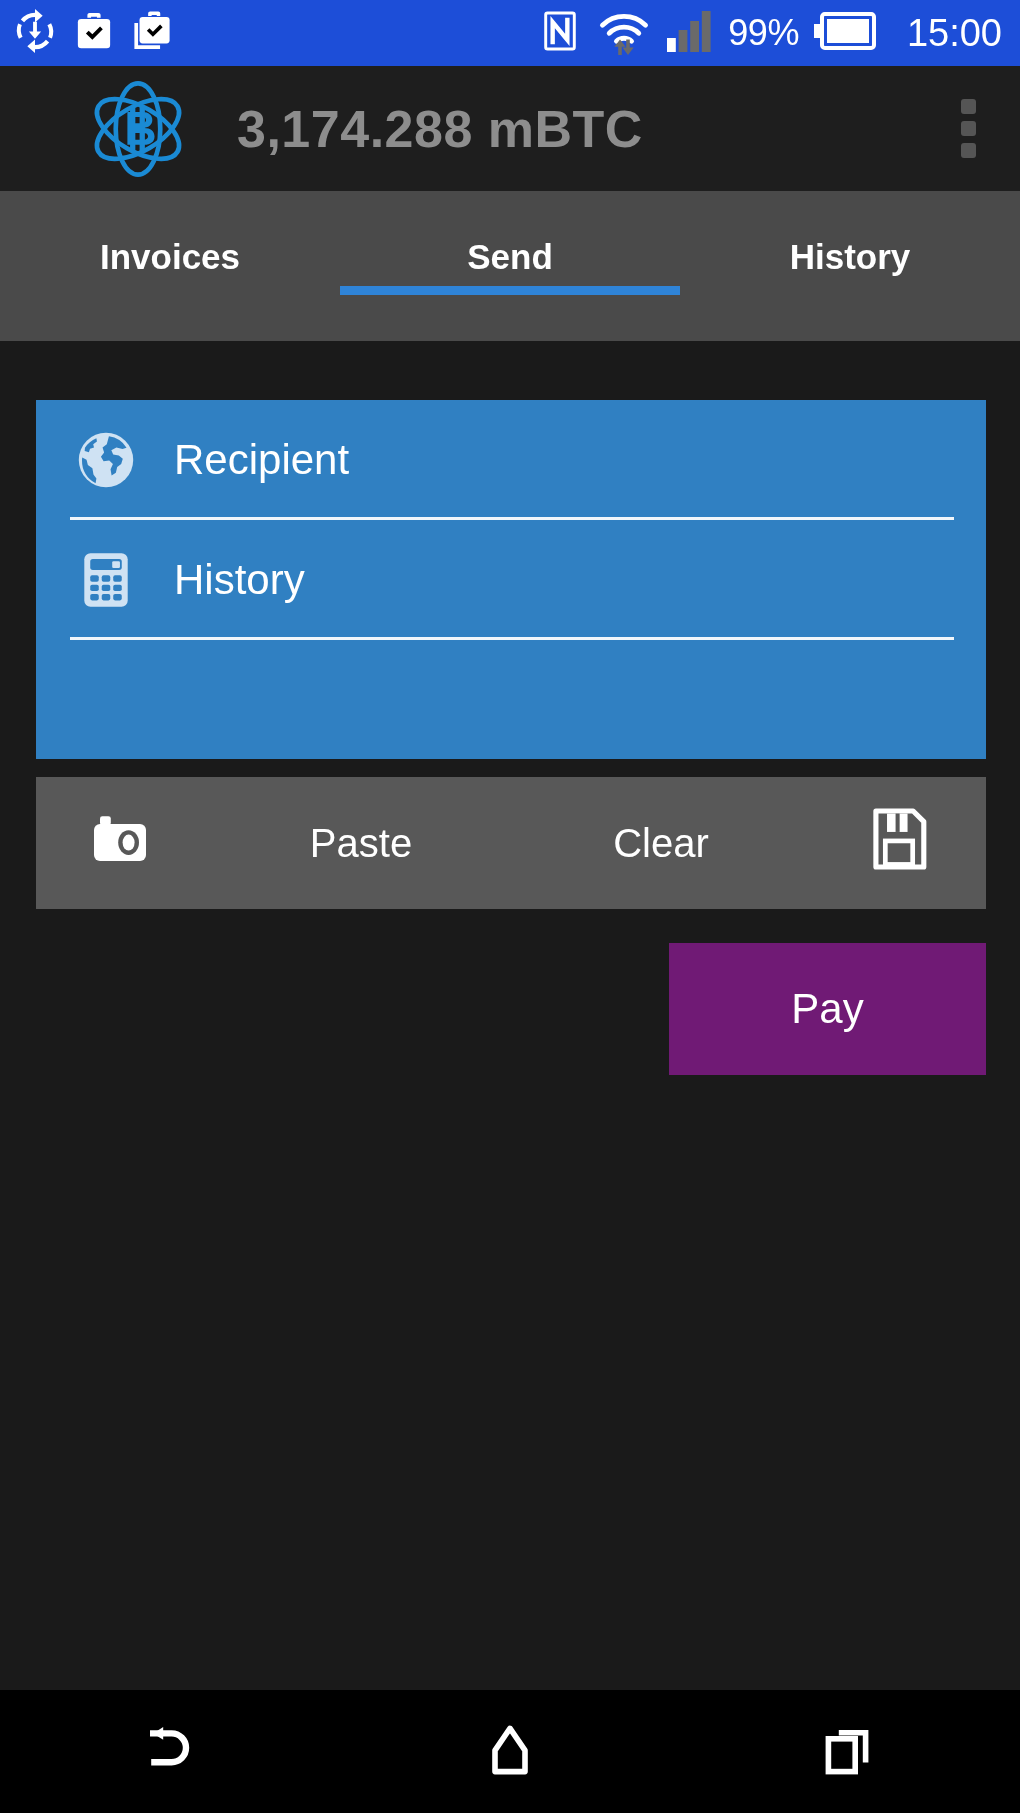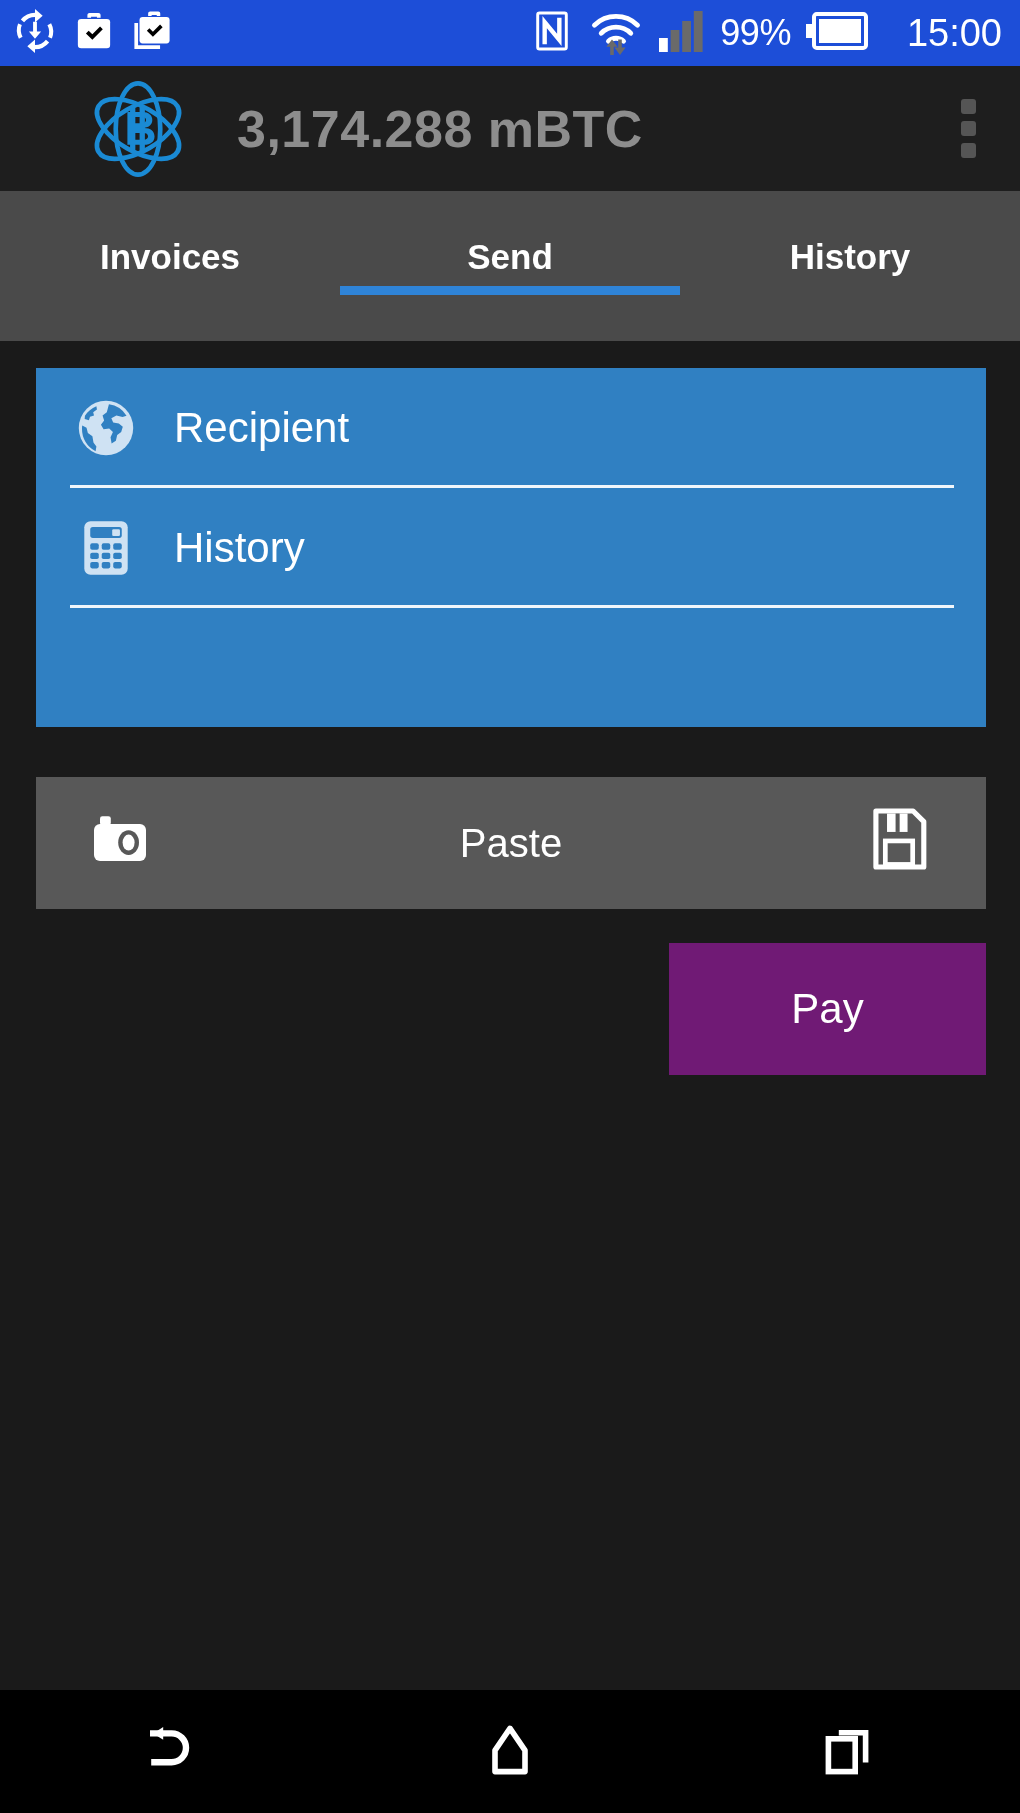--- a/index.html
+++ b/index.html
@@ -12,21 +12,21 @@
   .phone { position: relative; width: 1020px; height: 1813px; background: #1a1a1a; }
 
   
   .statusbar {
     position: absolute; top: 0; left: 0; width: 1020px; height: 66px;
     background: #1d4ed8; display: flex; align-items: center;
   }
   .sb-left { display: flex; align-items: center; gap: 14px; padding-left: 12px; }
   .sb-right { margin-left: auto; display: flex; align-items: center; gap: 14px; padding-right: 18px; }
   .sb-pct { color: #fff; font-size: 36px; font-weight: 400; letter-spacing: -0.5px; }
-  .sb-clock { color: #fff; font-size: 38px; font-weight: 400; letter-spacing: 0px; margin-left: 24px; }
+  .sb-clock { color: #fff; font-size: 38px; font-weight: 400; letter-spacing: 0px; margin-left: 16px; }
 
   
   .appbar {
     position: absolute; top: 66px; left: 0; width: 1020px; height: 125px;
     background: #1e1e1e; display: flex; align-items: center; padding-left: 37px;
   }
   .logo { width: 106px; height: 106px; margin-left: 48px; flex: none; }
   .balance {
     margin-left: 46px; color: #8d8d8d; font-size: 52px; font-weight: bold;
     letter-spacing: 0.5px; white-space: nowrap;
@@ -46,21 +46,21 @@
     flex: 1; position: relative; display: flex; align-items: center; justify-content: center;
     color: #fff; font-size: 35px; font-weight: bold; padding-bottom: 18px;
   }
   .tab.active::after {
     content: ""; position: absolute; left: 50%; transform: translateX(-50%);
     bottom: 46px; width: 340px; height: 9px; background: #2f84d8;
   }
 
   
   .card {
-    position: absolute; top: 368px; left: 36px; width: 950px; height: 359px;
+    position: absolute; top: 400px; left: 36px; width: 950px; height: 359px;
     background: #3080c2;
   }
   .field { position: relative; height: 120px; display: flex; align-items: center; }
   .field .ficon { width: 80px; margin-left: 30px; display: flex; justify-content: center; flex: none; }
   .field .flabel { color: #fff; font-size: 42px; margin-left: 28px; letter-spacing: 0px; }
   .field.sep::after {
     content: ""; position: absolute; left: 34px; right: 32px; bottom: 0;
     height: 3px; background: #f0f6fb;
   }
 
@@ -255,20 +255,23 @@
           <ellipse cx="18.3" cy="14.8" rx="5.2" ry="6.2" fill="#585858"></ellipse>
           <ellipse cx="18.3" cy="14.8" rx="3" ry="4" fill="#fff"></ellipse>
         </svg>
       </span>
     </div>
 
     <div class="abtn text">
       <span>Paste</span>
     </div>
 
+    <div class="abtn text">
+      <span>Clear</span>
+    </div>
 
     <div class="abtn icononly">
       <span>
         <svg width="56" height="62" viewBox="0 0 26 29">
           <path d="M2.2 1.4h17.4l5 5v21.2H2.2z" fill="none" stroke="#fff" stroke-width="2.4" stroke-linejoin="round"></path>
           <rect x="7.4" y="2.6" width="9.6" height="8.6" fill="#fff"></rect>
           <rect x="11.4" y="2.6" width="1.9" height="8.6" fill="#585858"></rect>
           <rect x="6.6" y="15.4" width="12.8" height="11" fill="none" stroke="#fff" stroke-width="2.2"></rect>
         </svg>
       </span>

